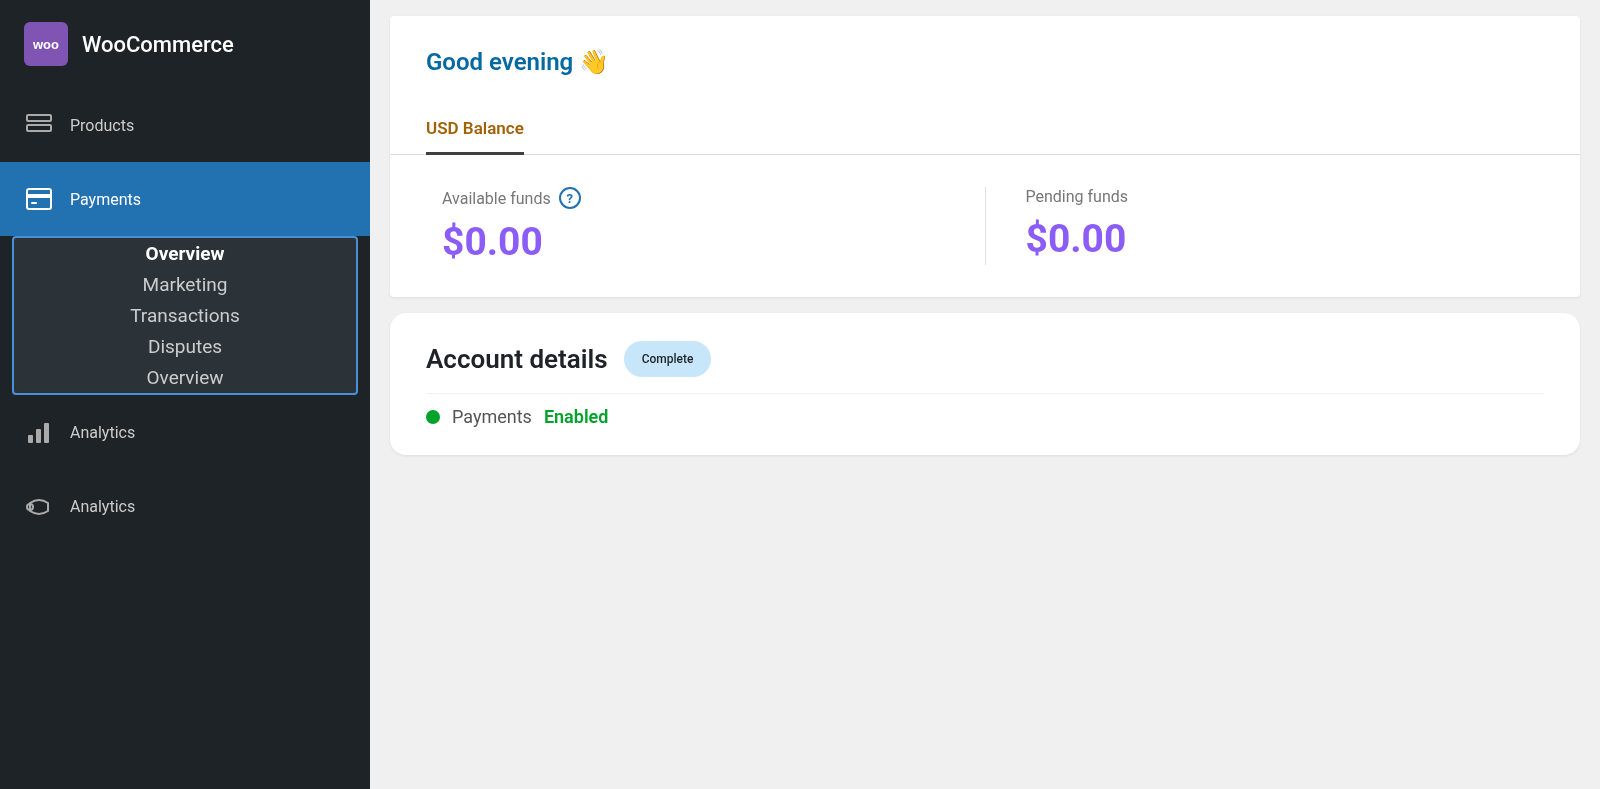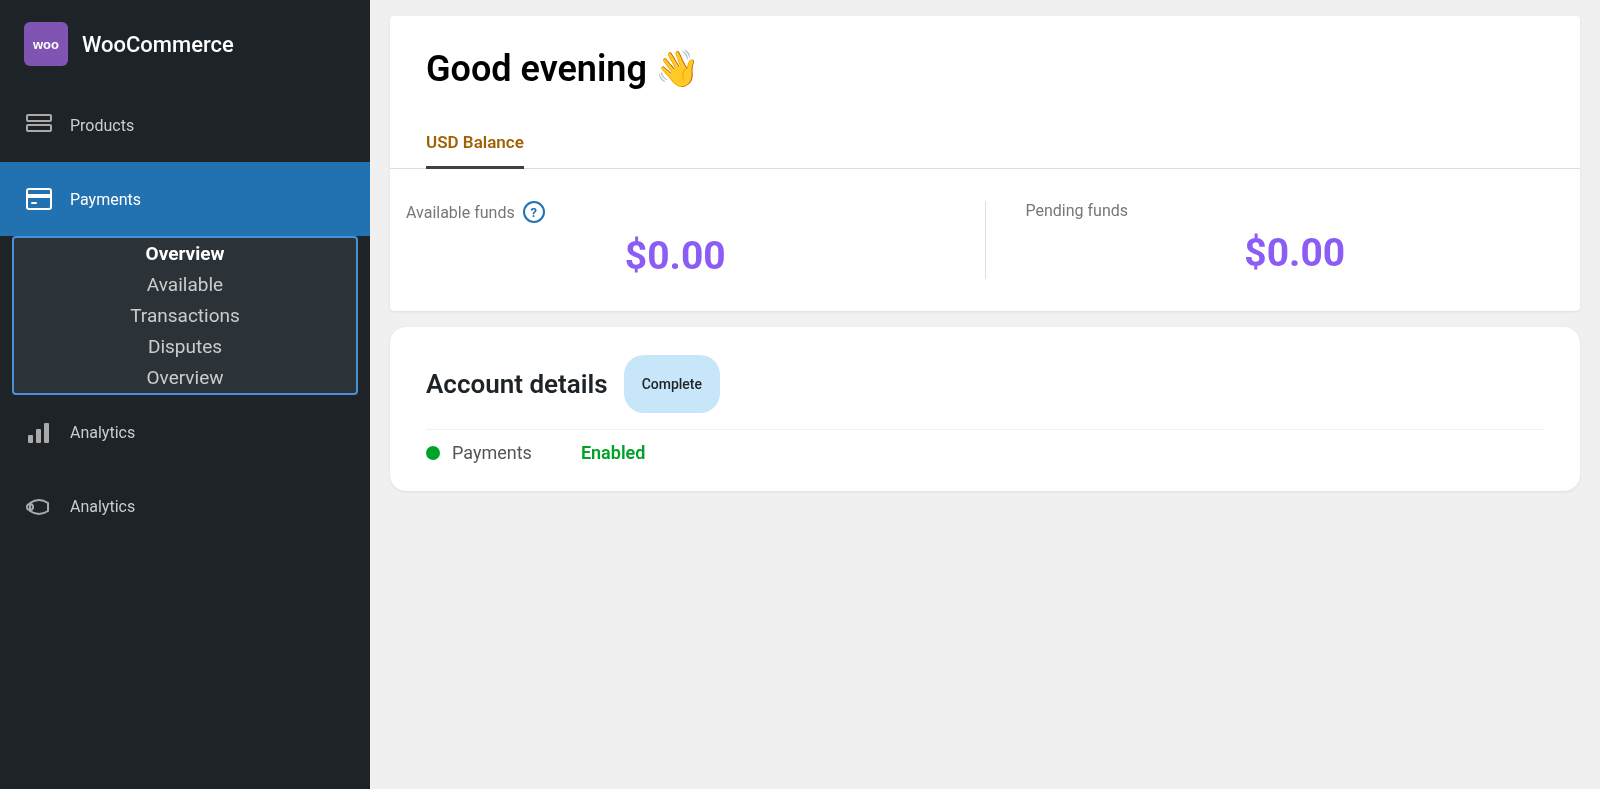--- a/index.html
+++ b/index.html
@@ -130,23 +130,23 @@
       margin: 16px 20px;
       border-radius: 4px;
       box-shadow: 0 1px 3px rgba(0,0,0,0.08);
     }
 
     .greeting-section {
       padding: 32px 36px 28px;
     }
 
     .greeting-text {
-      font-size: 36px;
+      font-size: 24px;
       font-weight: 600;
-      color: #000000;
+      color: #0369a1;
     }
 
     
     .tabs-bar {
       display: flex;
       border-bottom: 1px solid #ddd;
       padding: 0 36px;
     }
 
     .tab-item {
@@ -161,23 +161,22 @@
 
     .tab-item.active {
       color: #a16207;
       font-weight: 600;
       border-bottom: 3px solid #404040;
     }
 
     
     .balance-section {
       display: flex;
-      padding: 32px 16px;
+      padding: 32px 52px;
       gap: 0;
-      text-align: center;
     }
 
     .balance-col {
       flex: 1;
       padding-right: 40px;
       border-right: 1px solid #e0e0e0;
     }
 
     .balance-col:last-child {
       border-right: none;
@@ -233,23 +232,23 @@
 
     .account-title {
       font-size: 26px;
       font-weight: 600;
       color: #1d2327;
     }
 
     .badge-complete {
       background: #c8e6fa;
       color: #1d2327;
-      font-size: 14px;
+      font-size: 12px;
       font-weight: 500;
-      padding: 21px 18px;
+      padding: 11px 18px;
       border-radius: 20px;
     }
 
     .account-row {
       display: flex;
       align-items: center;
       gap: 12px;
       font-size: 18px;
       color: #555;
       padding-top: 12px;
@@ -260,21 +259,20 @@
       width: 14px;
       height: 14px;
       background: #00a32a;
       border-radius: 50%;
       flex-shrink: 0;
     }
 
     .enabled-text {
       color: #00a32a;
       font-weight: 600;
-      margin-left: 37px;
     }
 
     
     svg { display: block; }
   </style>
 </head>
 <body>
 
 <nav class="sidebar">
 
@@ -307,21 +305,21 @@
           <rect x="5" y="16" width="6" height="2" rx="1" fill="white"></rect>
         </svg>
       </div>
       <span>Payments</span>
       <div class="collapse-arrow"></div>
     </div>
   </div>
 
   <div class="payments-submenu">
     <span class="submenu-item active">Overview</span>
-    <span class="submenu-item">Available</span>
+    <span class="submenu-item">Marketing</span>
     <span class="submenu-item">Transactions</span>
     <span class="submenu-item">Disputes</span>
     <span class="submenu-item">Overview</span>
   </div>
 
   <div class="sidebar-item">
     <div class="sidebar-item-icon">
       <svg width="26" height="26" viewBox="0 0 26 26" fill="none">
         <rect x="2" y="16" width="5" height="8" rx="1" fill="#aaa"></rect>
         <rect x="10" y="10" width="5" height="14" rx="1" fill="#aaa"></rect>

